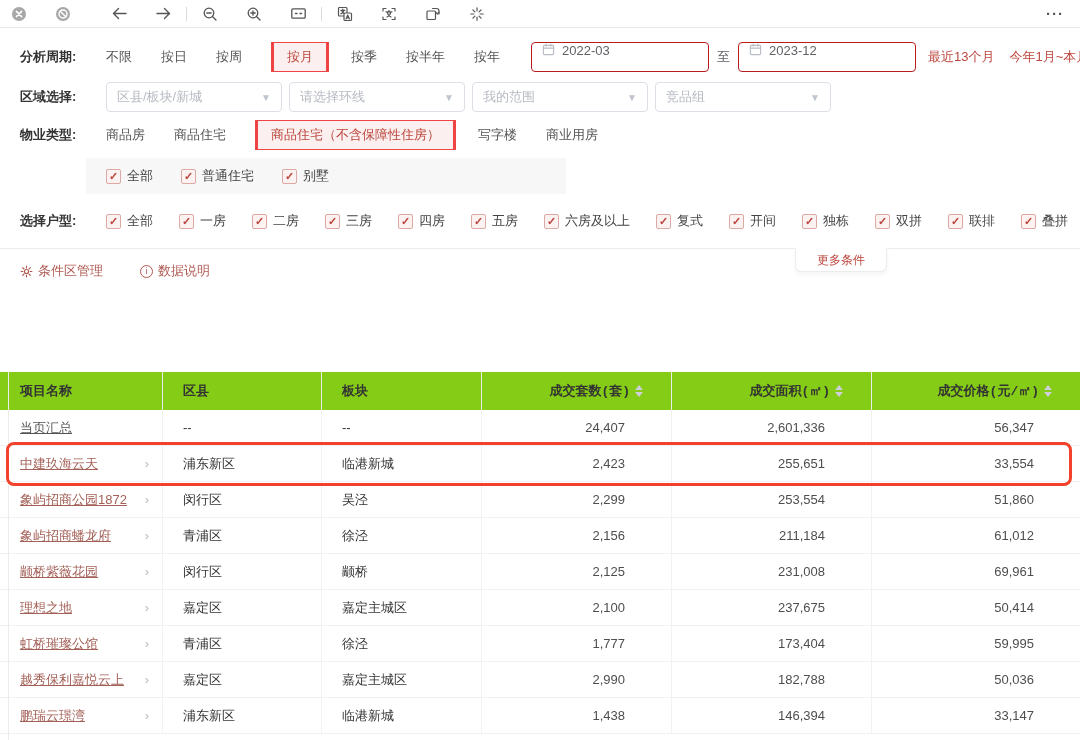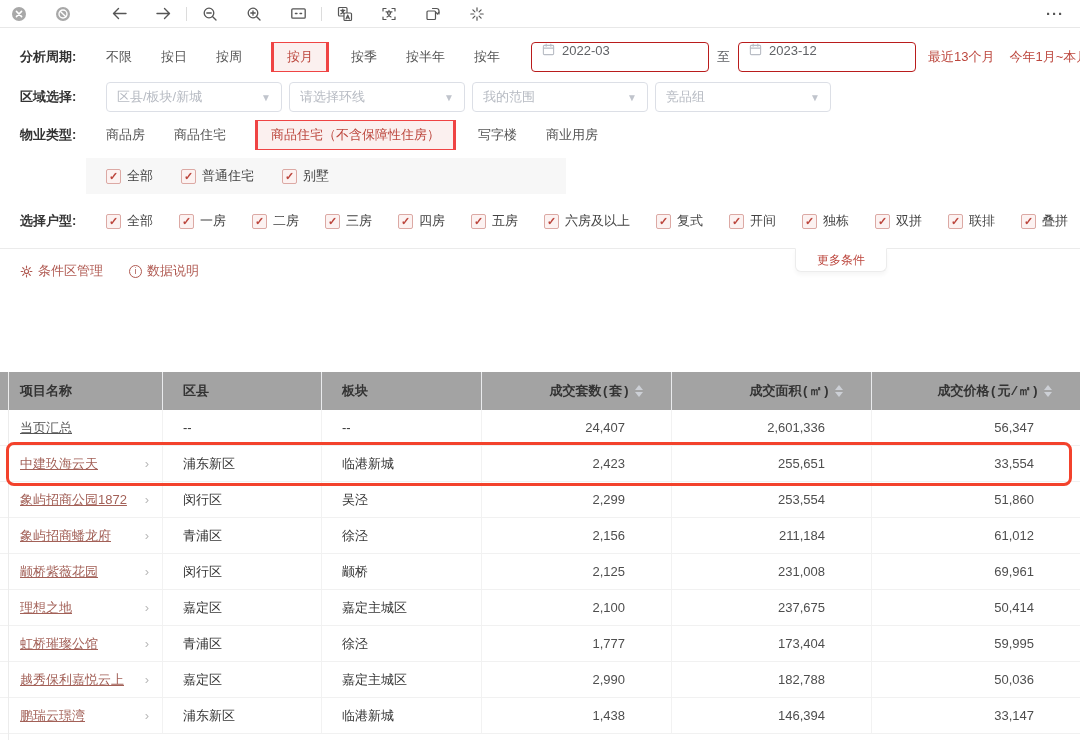--- a/index.html
+++ b/index.html
@@ -53,21 +53,21 @@
   .checkbox{ display:inline-flex; align-items:center; gap:6px; cursor:pointer; margin-right:26px; }
   .sub-strip .checkbox{ margin-right:0; }
   .cb{
     width:15px; height:15px; border:1px solid #dca9a4; background:#fcf2f1; border-radius:2px;
     display:inline-flex; align-items:center; justify-content:center;
     color:#bc463d; font-size:11px; line-height:1; font-weight:bold;
   }
   .cb-label{ color:#444; }
   .filter-footer{
     position:relative; margin-top:12px; border-top:1px solid #ebebeb;
-    height:45px; display:flex; align-items:center; padding-left:20px; gap:26px;
+    height:45px; display:flex; align-items:center; padding-left:20px; gap:37px;
   }
   .ffoot-link{ display:inline-flex; align-items:center; gap:5px; color:#b05a52; cursor:pointer; }
   .info-badge{
     width:13px; height:13px; border:1px solid #b05a52; border-radius:50%;
     display:inline-flex; align-items:center; justify-content:center;
     font-size:9px; font-style:normal; color:#b05a52;
   }
   .more-tab{
     position:absolute; top:-1px; left:795px; width:92px; height:24px;
     background:#fff; border:1px solid #ececec; border-top:1px solid #fff;
@@ -77,21 +77,21 @@
   }
   
   .table-wrap{ position:absolute; top:372px; left:0; right:0; bottom:0; }
   .table-wrap::before{
     content:""; position:absolute; left:8px; top:0; bottom:0; width:1px; background:#ececec;
   }
   .t-header,.t-row{
     display:grid; grid-template-columns:163px 159px 160px 190px 200px 208px;
     align-items:stretch;
   }
-  .t-header{ height:38px; background:#a3a3a3; font-weight:bold; color:#333; }
+  .t-header{ height:38px; background:#84cc16; font-weight:bold; color:#333; }
   .t-row{ height:36px; border-bottom:1px solid #f1f1f1; background:#fff; }
   .th,.td{ display:flex; align-items:center; border-right:1px solid #f2f2f2; overflow:hidden; }
   .th:last-child,.td:last-child{ border-right:none; }
   .th{ border-right-color:#eaebed; }
   .cell-l{ padding-left:20px; }
   .cell-r{ justify-content:flex-end; padding-right:46px; color:#4e4e4e; }
   .th.cell-r{ padding-right:28px; color:#333;font-family:Liberation Mono, monospace; }
   .sort{ display:inline-flex; flex-direction:column; gap:2px; margin-left:5px; }
   .sort i{ width:0; height:0; border-left:4px solid transparent; border-right:4px solid transparent; }
   .sort .up{ border-bottom:5px solid #cdd0d6; }

